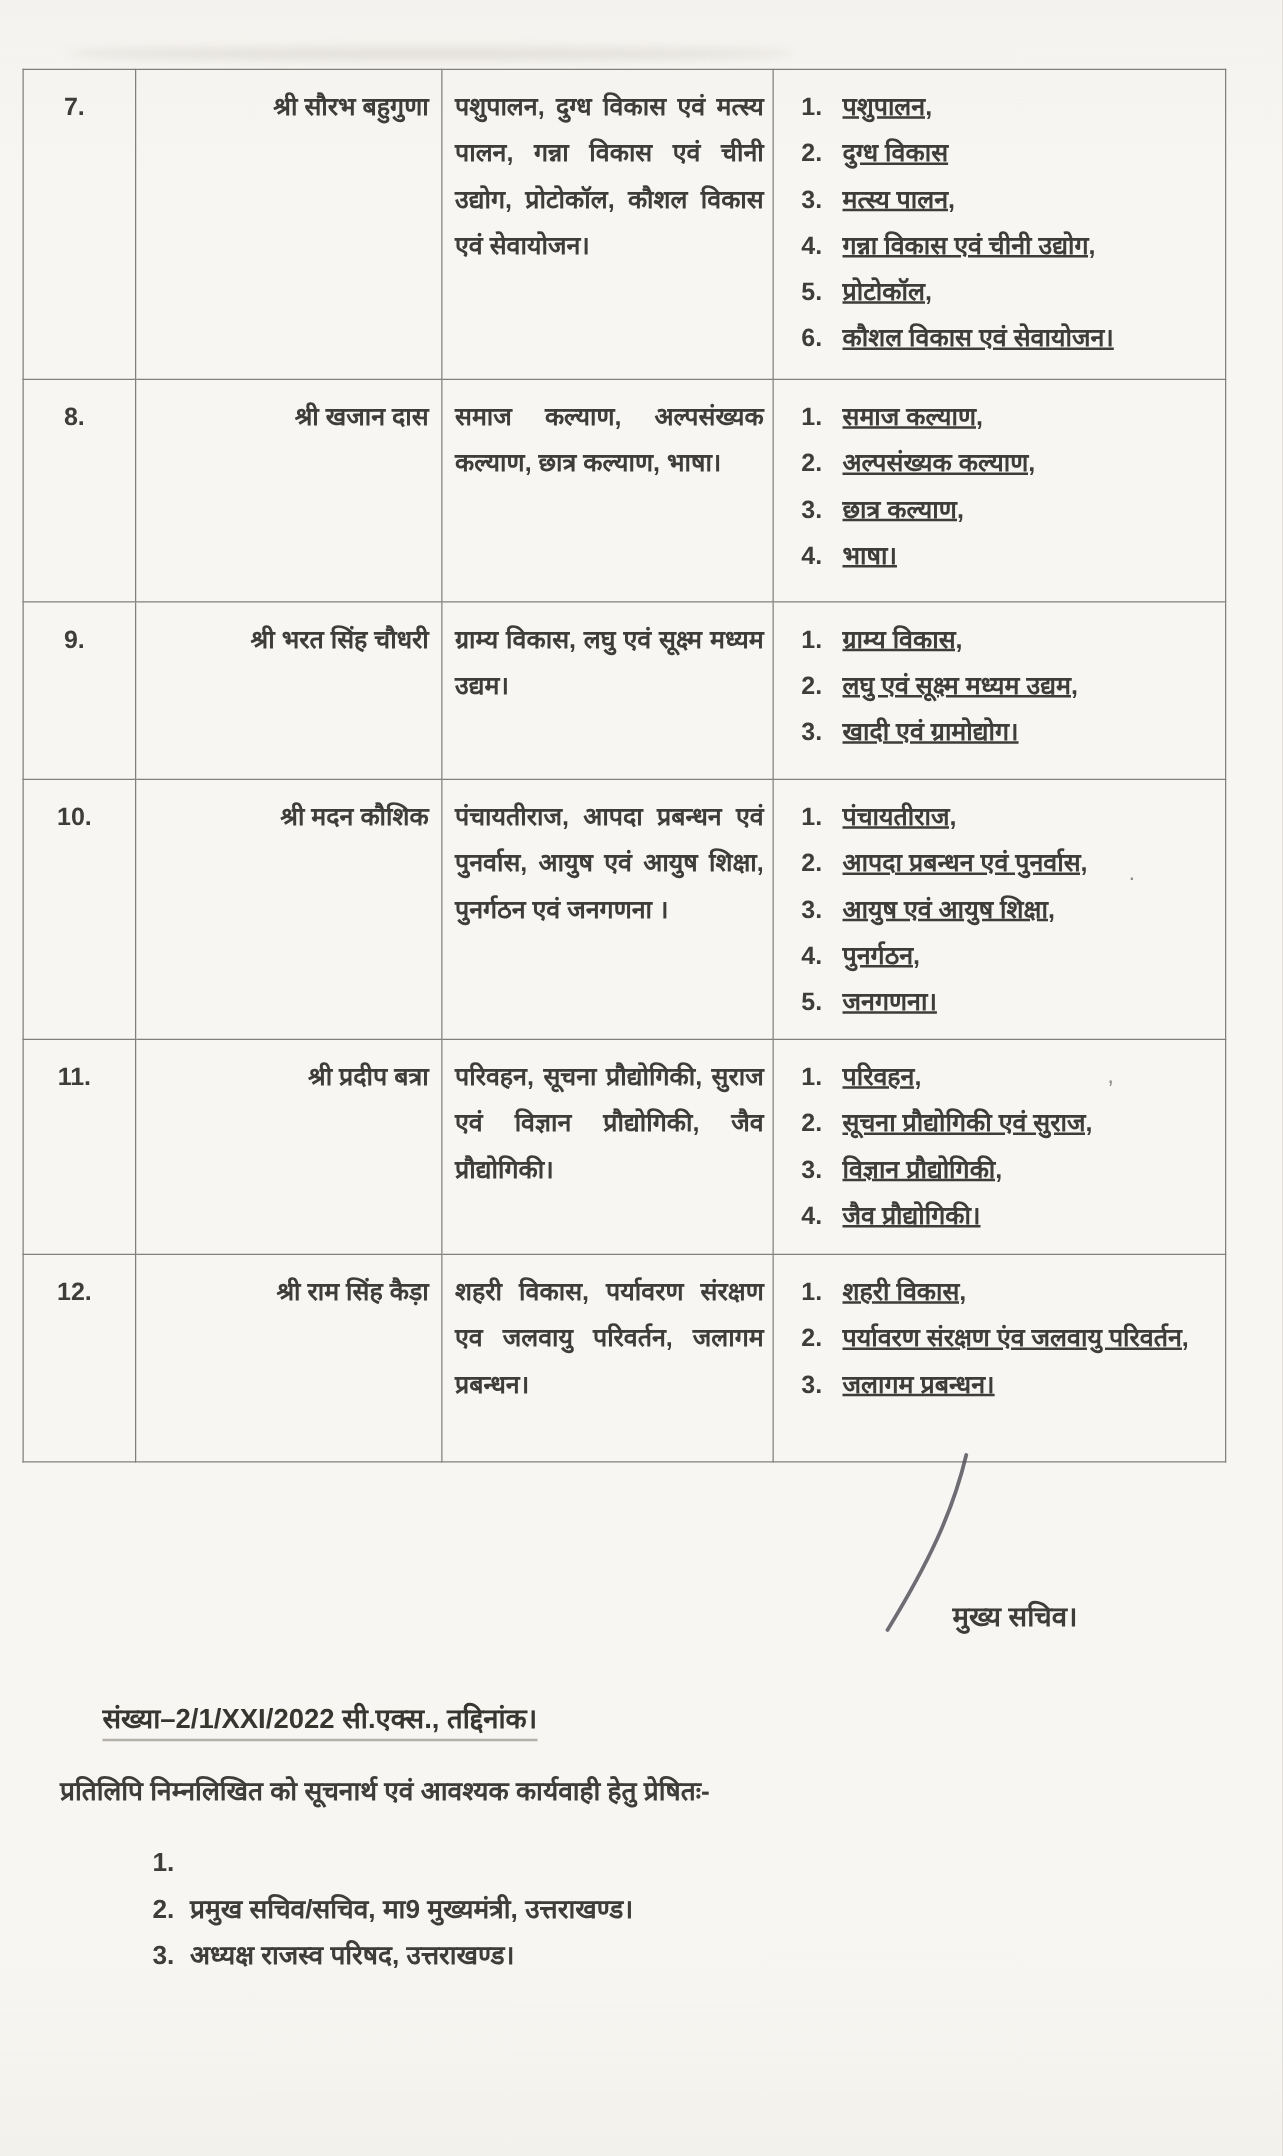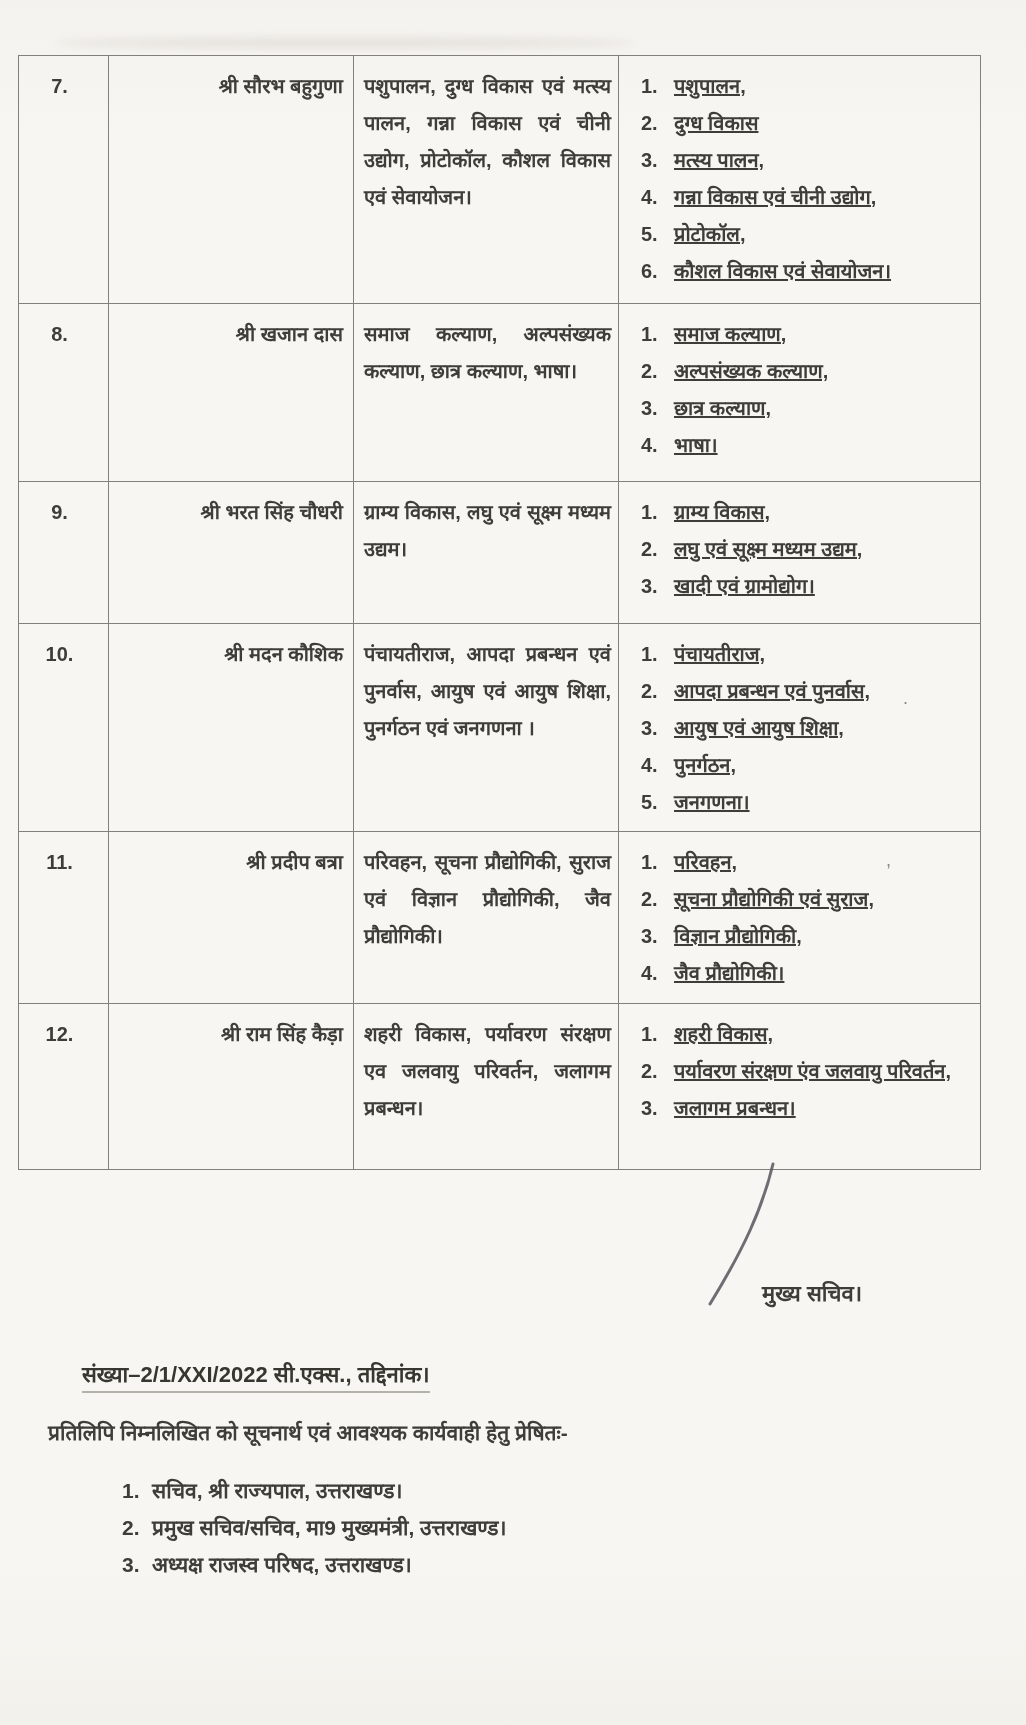--- a/index.html
+++ b/index.html
@@ -235,21 +235,20 @@
     <div class="signature-title">मुख्य सचिव।</div>
   </div>
 
   <div class="ref-line">संख्या–2/1/XXI/2022 सी.एक्स., तद्दिनांक।</div>
 
   <div class="copy-line">प्रतिलिपि निम्नलिखित को सूचनार्थ एवं आवश्यक कार्यवाही हेतु प्रेषितः-</div>
 
   <div class="recipients">
       <div class="recipient-item">
         <span class="recipient-num">1.</span>
-        <span>सचिव, श्री राज्यपाल, उत्तराखण्ड।</span>
       </div>
       <div class="recipient-item">
         <span class="recipient-num">2.</span>
         <span>प्रमुख सचिव/सचिव, मा9 मुख्यमंत्री, उत्तराखण्ड।</span>
       </div>
       <div class="recipient-item">
         <span class="recipient-num">3.</span>
         <span>अध्यक्ष राजस्व परिषद, उत्तराखण्ड।</span>
       </div>
     </div>

